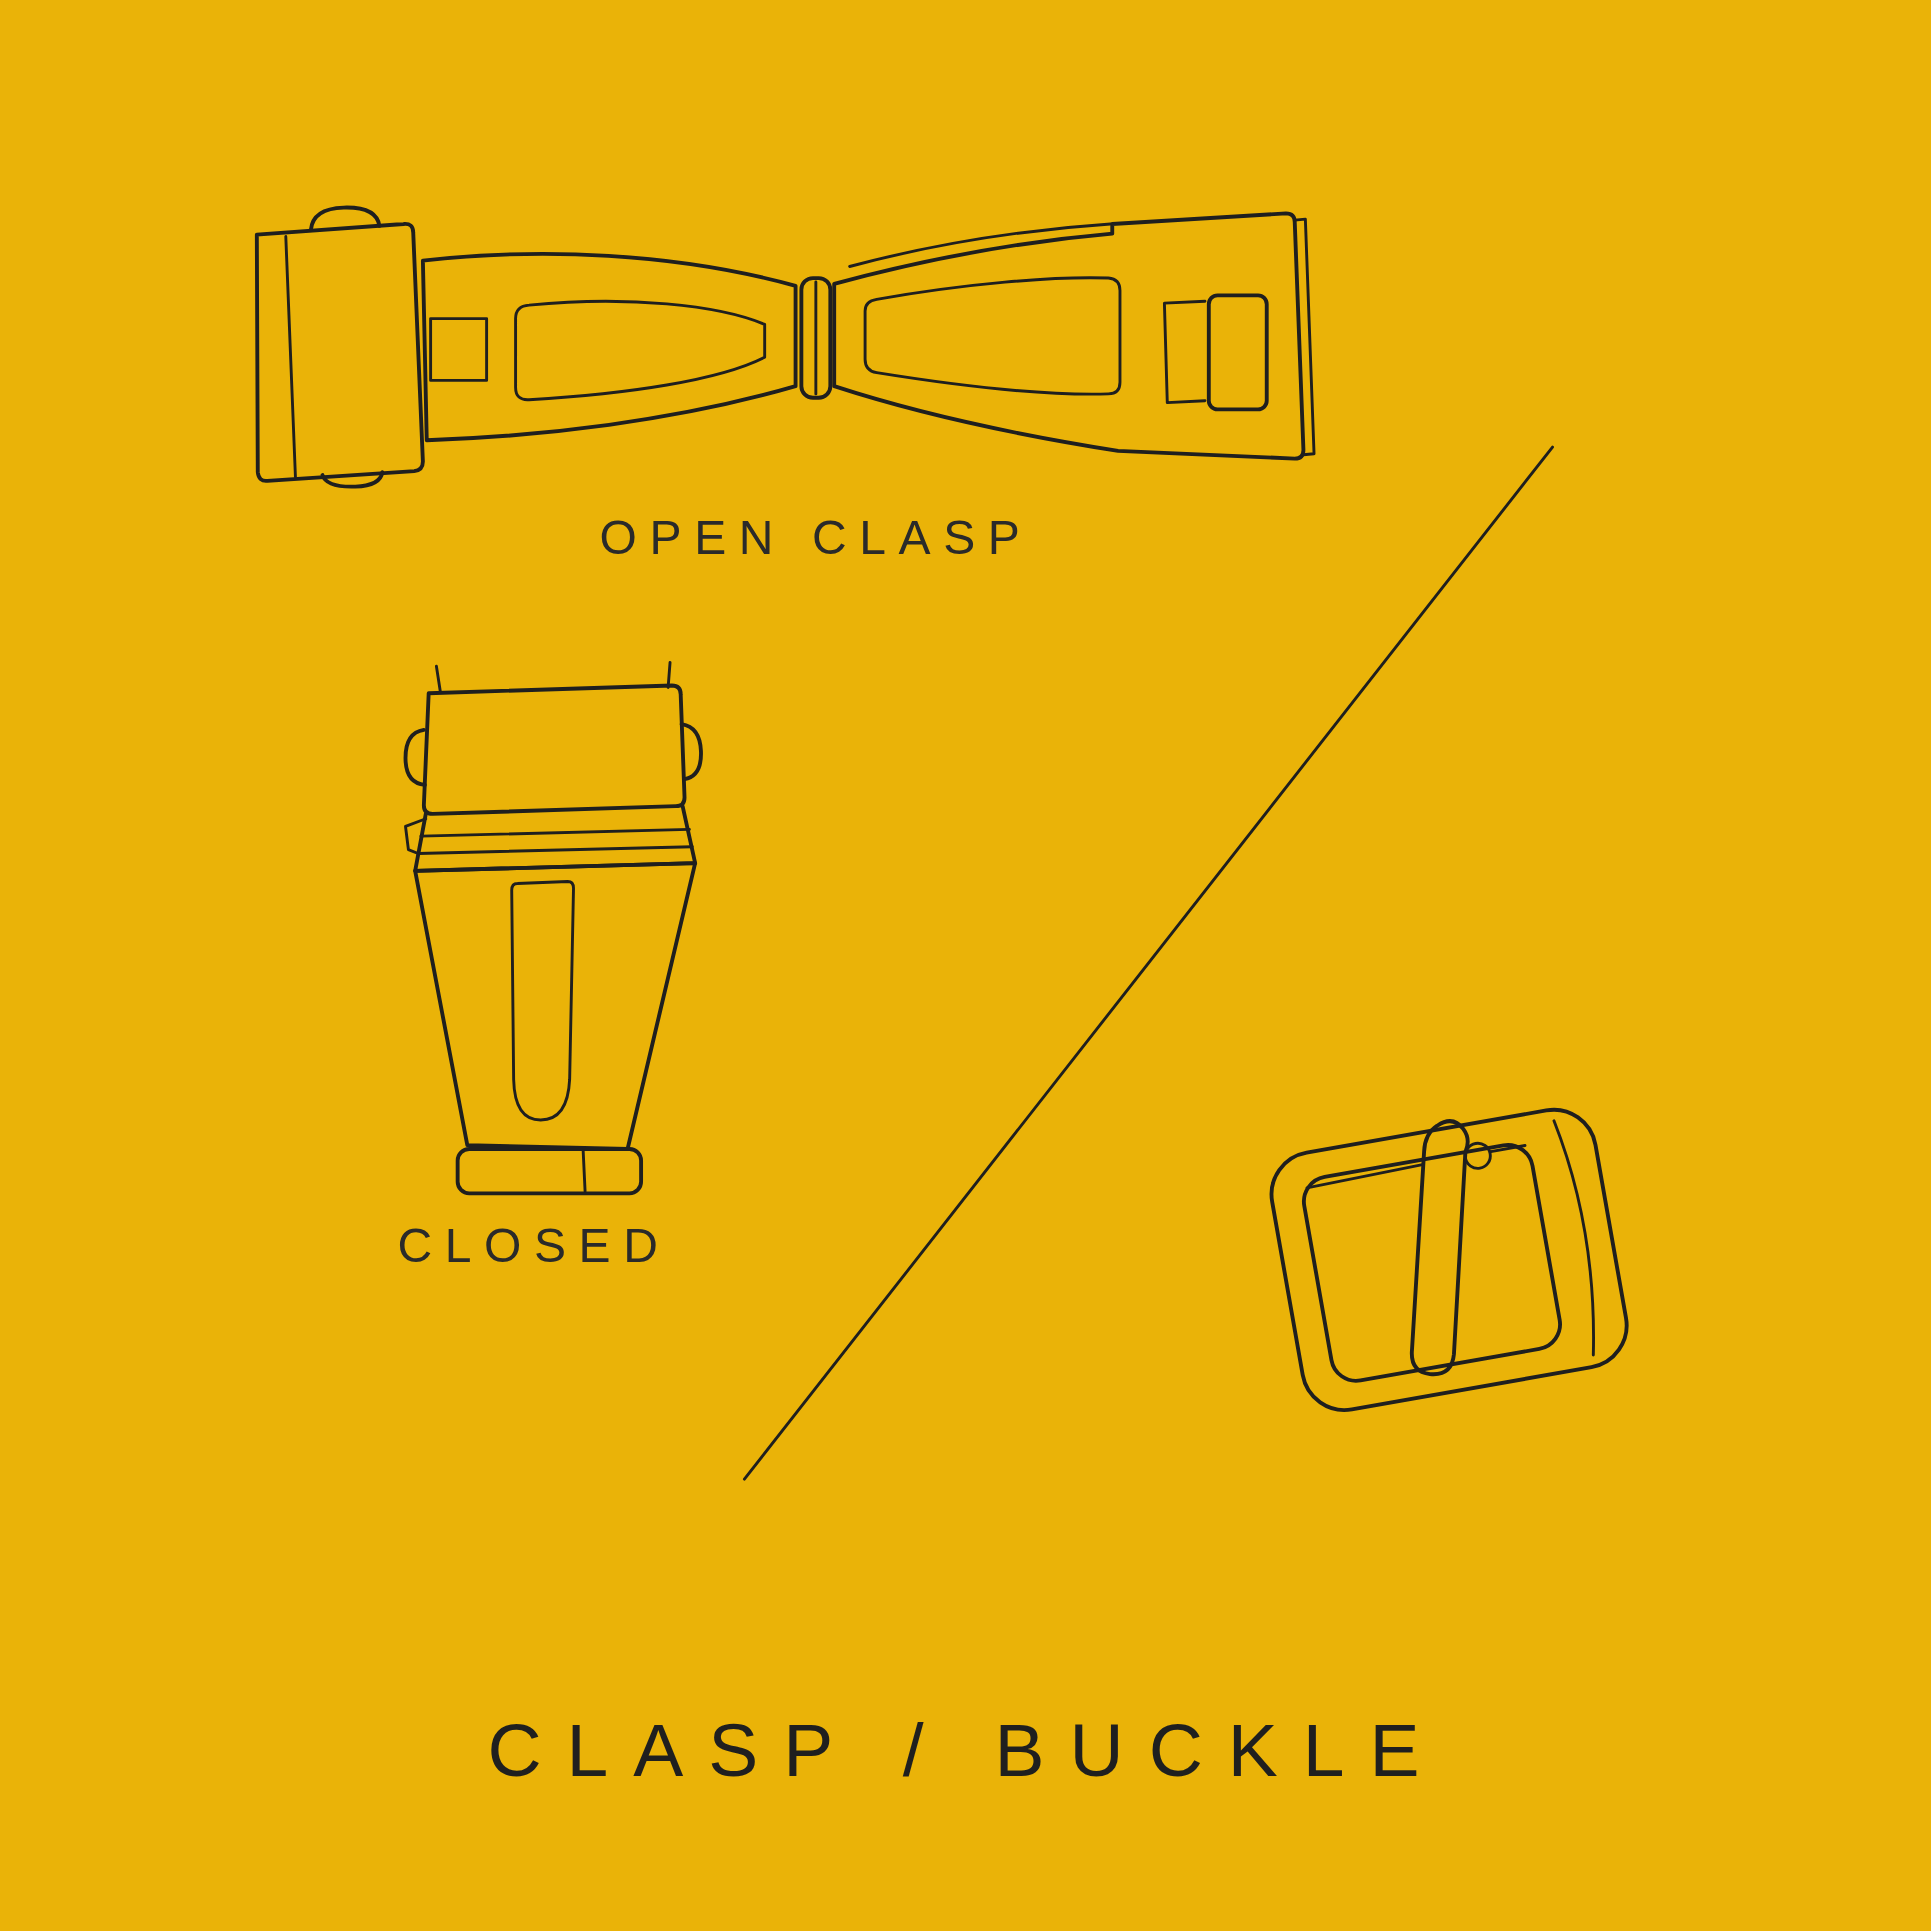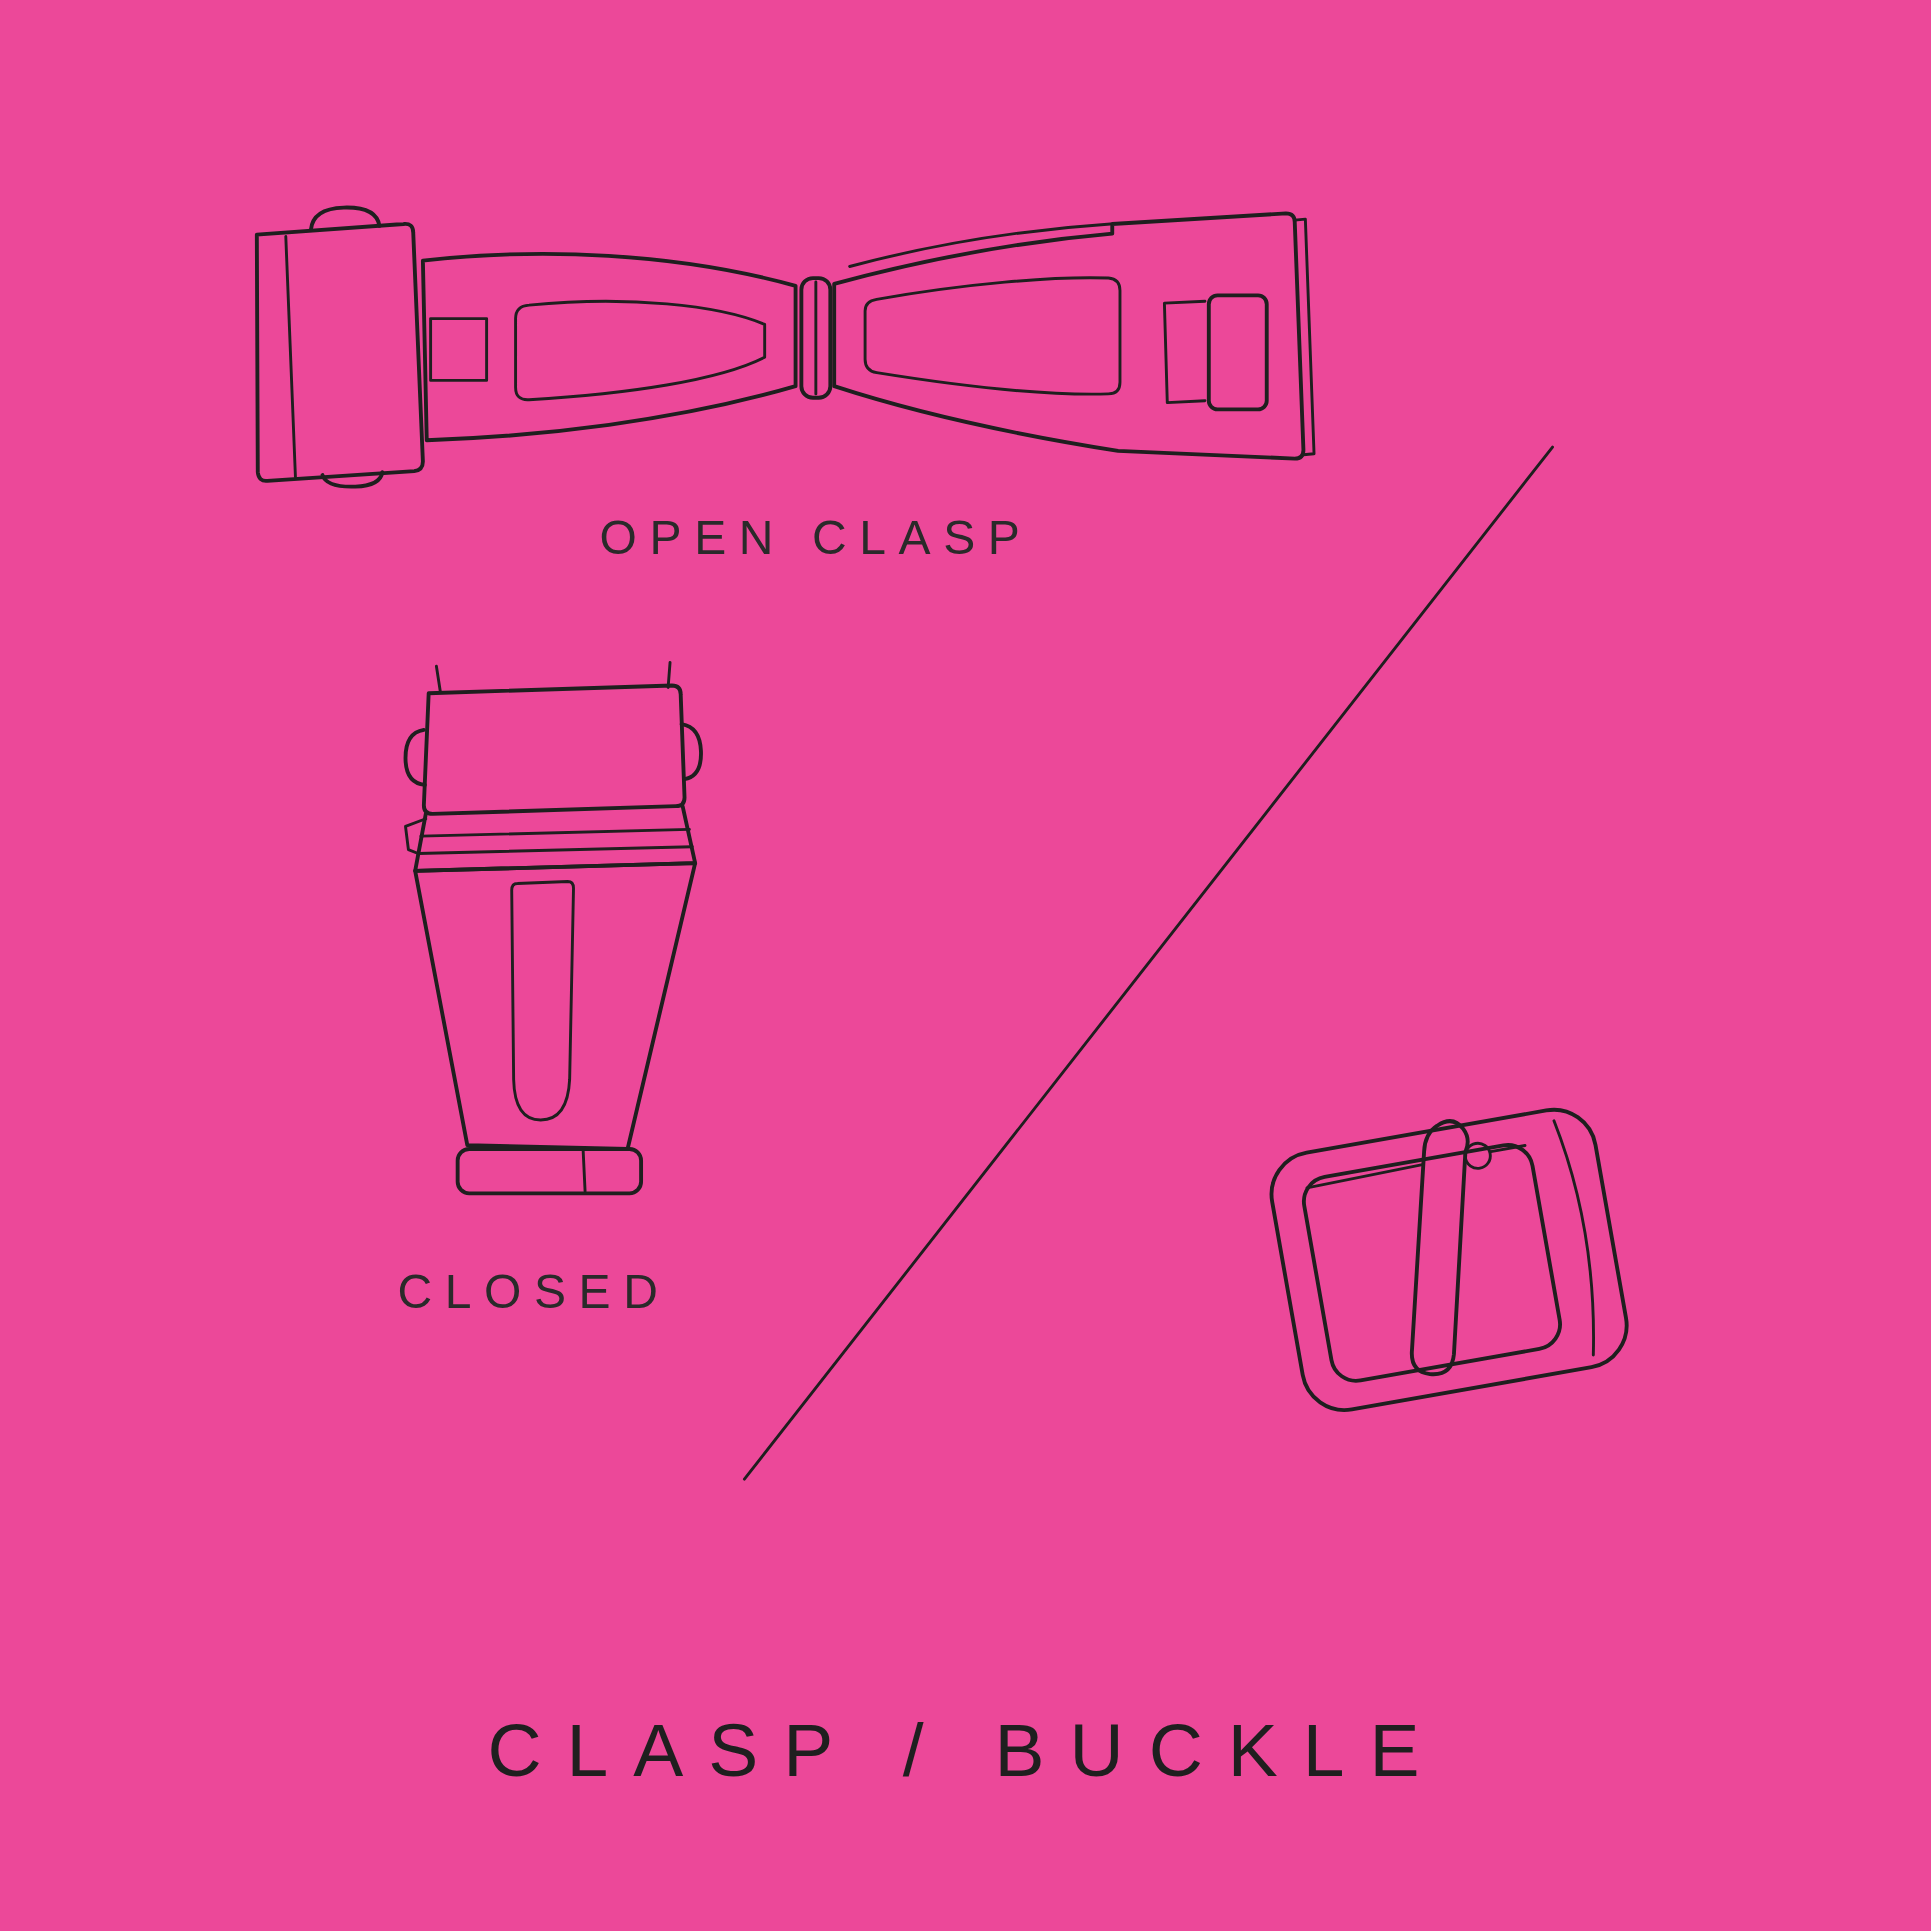--- a/index.html
+++ b/index.html
@@ -5,21 +5,21 @@
   html, body {
     margin: 0;
     padding: 0;
     background: #ffffff;
     font-family: "Liberation Sans", sans-serif;
   }
   .canvas {
     position: relative;
     width: 1931px;
     height: 1931px;
-    background: #ec4899;
+    background: #eab308;
     overflow: hidden;
   }
   .artwork {
     position: absolute;
     left: 0;
     top: 0;
     width: 1931px;
     height: 1931px;
   }
   .line-art {
@@ -39,21 +39,21 @@
   .caption {
     position: absolute;
     transform: translateX(-50%);
     white-space: nowrap;
     color: #2a2a2a;
     font-size: 48px;
     font-weight: 300;
     letter-spacing: 12.6px;
   }
   .caption-open { left: 816px; top: 510px; }
-  .caption-closed { left: 534px; top: 1264px; }
+  .caption-closed { left: 534px; top: 1218px; }
   .main-title {
     position: absolute;
     left: 966px;
     top: 1701px;
     transform: translateX(-50%);
     white-space: nowrap;
     color: #1f1f1f;
     font-size: 75px;
     font-weight: 300;
     letter-spacing: 25px;

